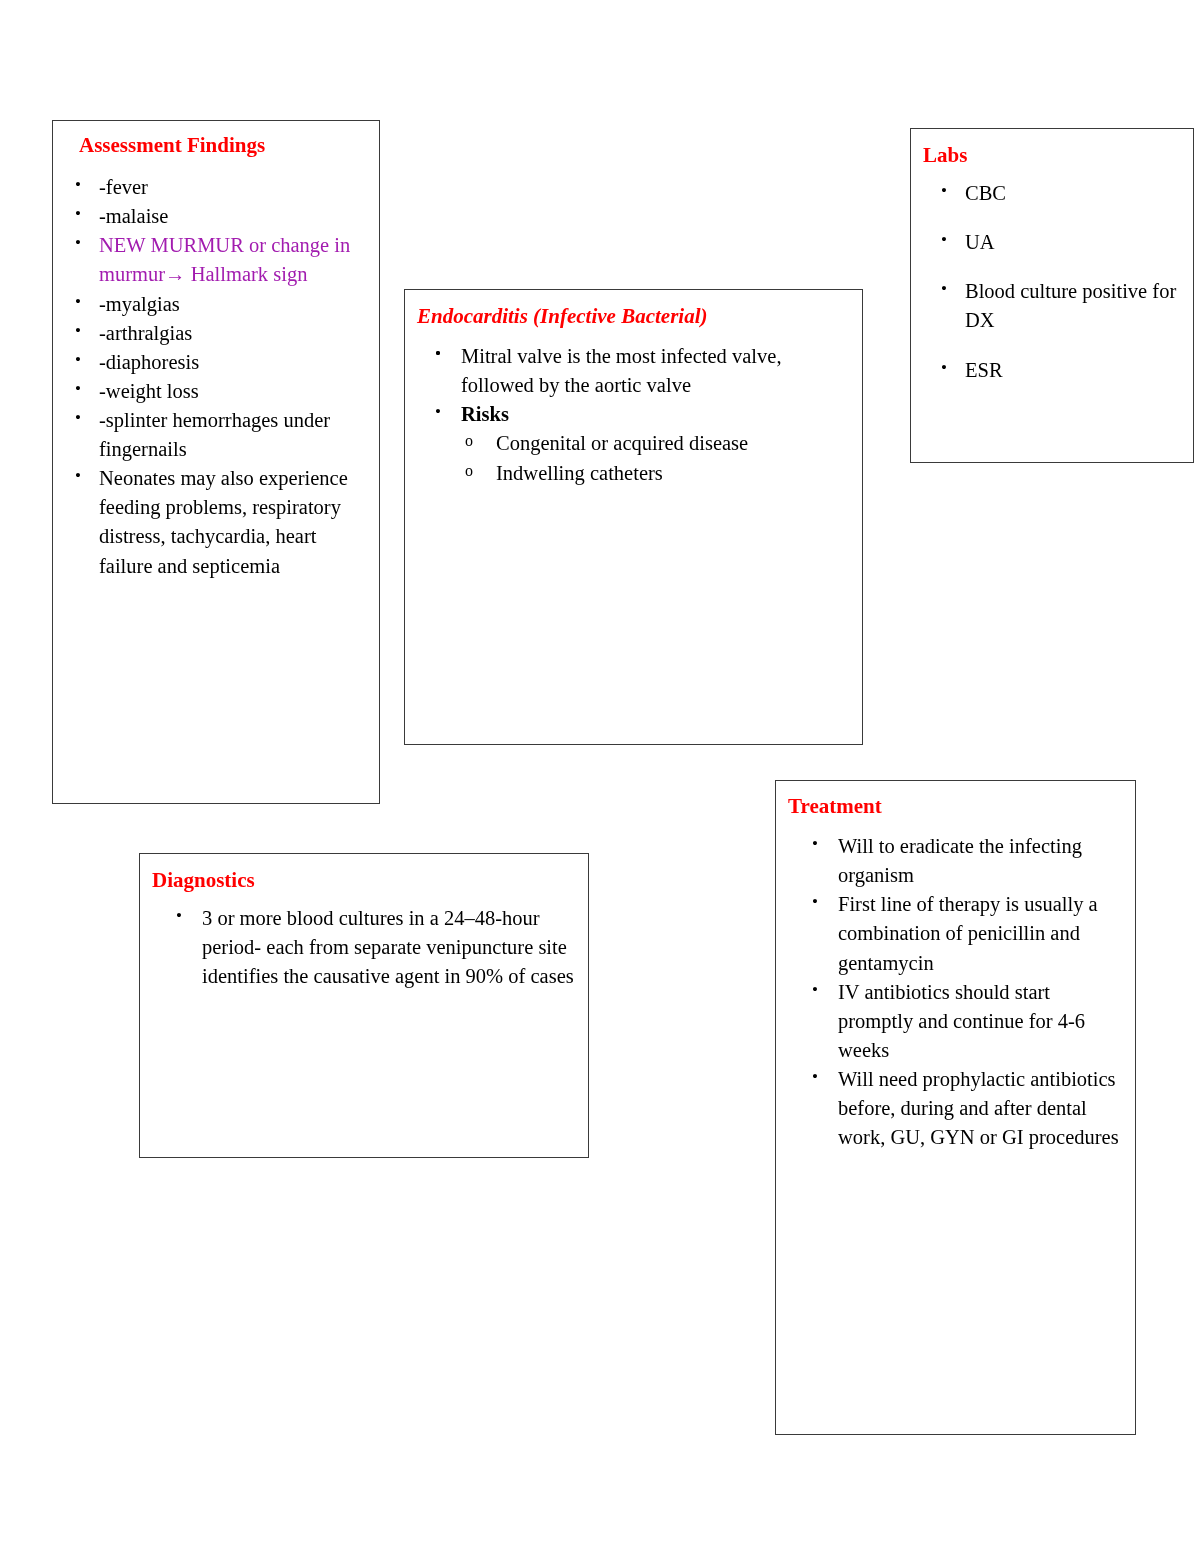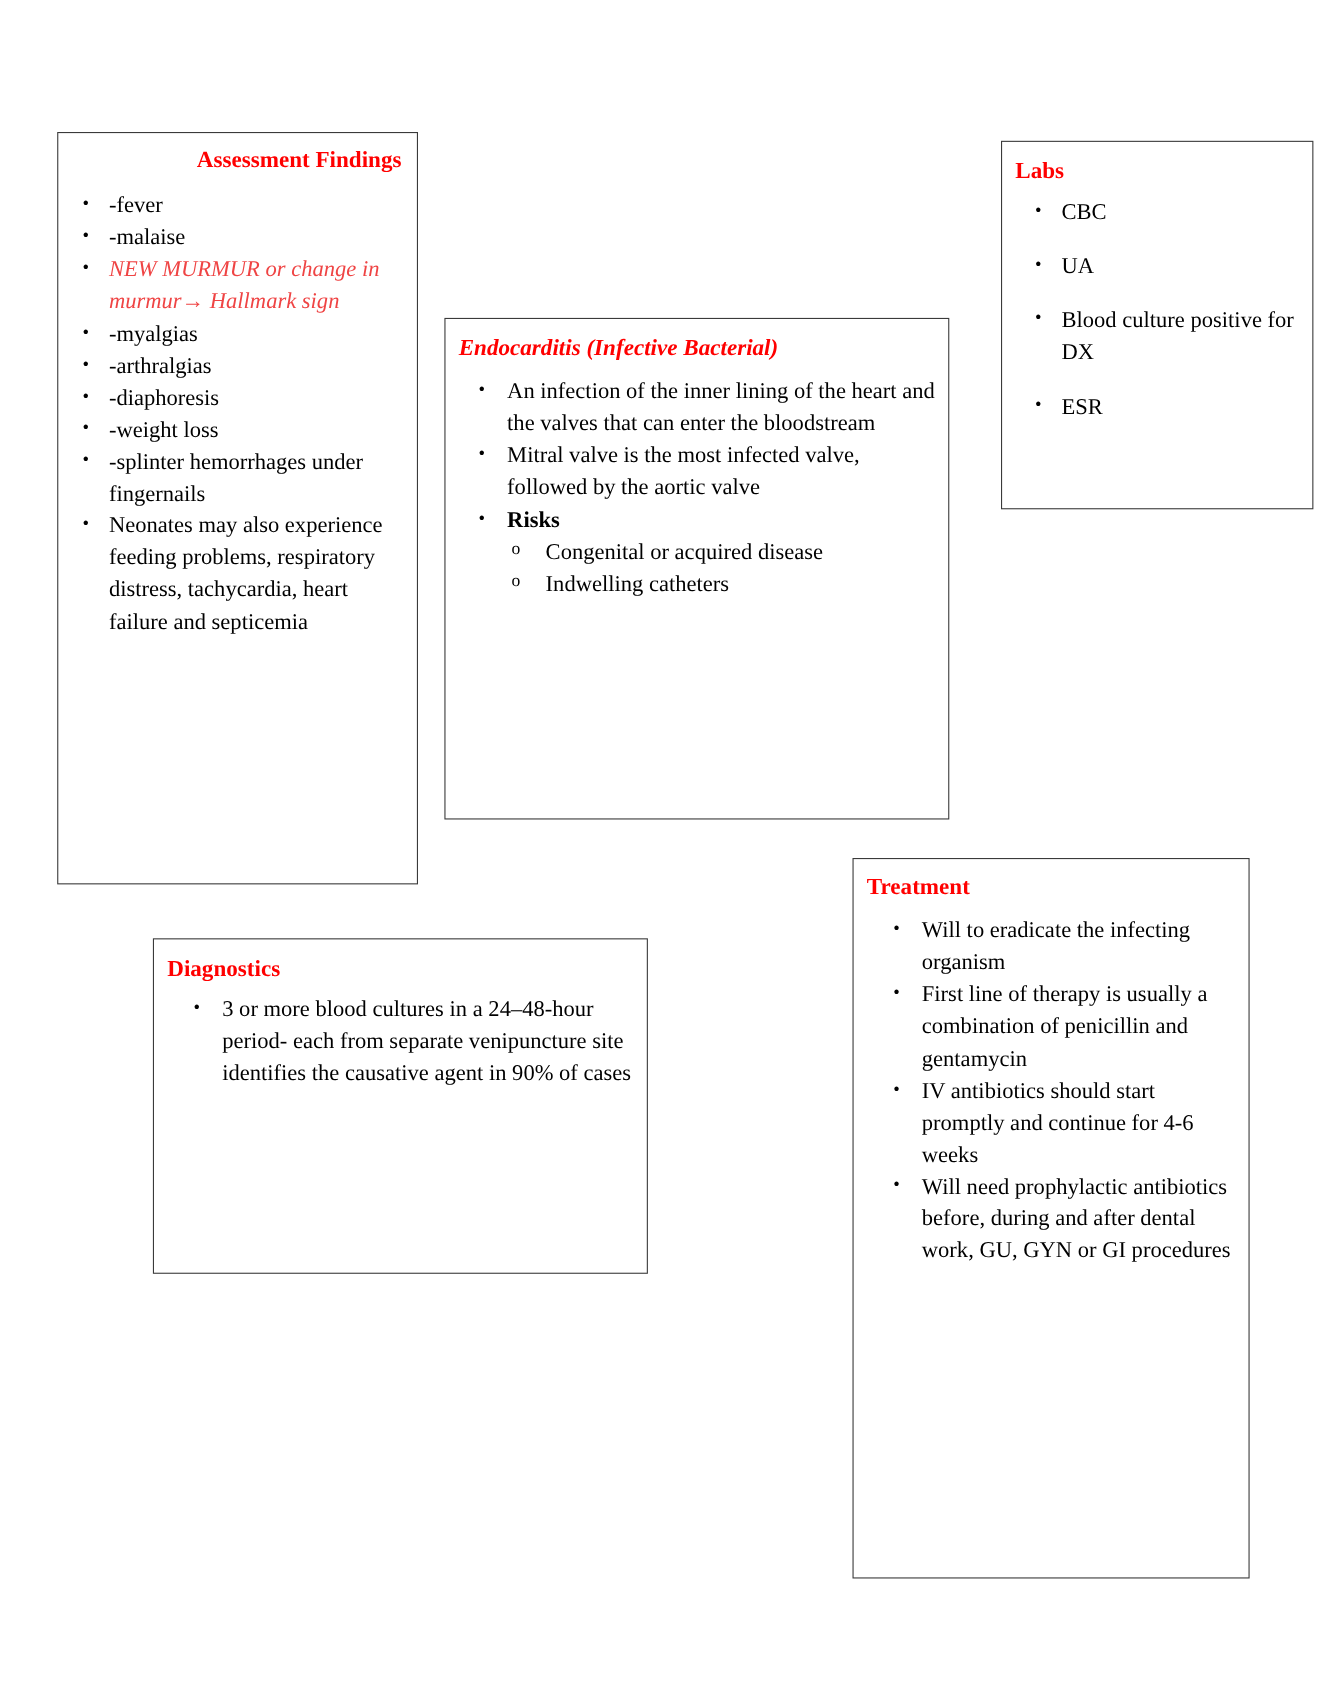--- a/index.html
+++ b/index.html
@@ -73,21 +73,21 @@
     top: 0;
     font-size: 16px;
     line-height: 1.5;
   }
 
   
   #box-assessment {
     left: 52px; top: 120px; width: 328px; height: 684px;
     padding: 12px 14px 0 14px;
   }
-  #box-assessment .box-title { margin-bottom: 16px; padding-left: 12px; text-align: right; }
+  #box-assessment .box-title { margin-bottom: 16px; padding-left: 12px; }
   #box-assessment ul.blist > li { padding-left: 32px; }
 
   #box-endocarditis {
     left: 404px; top: 289px; width: 459px; height: 456px;
     padding: 14px 12px 0 12px;
   }
   #box-endocarditis .box-title { margin-bottom: 14px; font-style: italic; }
   #box-endocarditis ul.blist > li { padding-left: 44px; }
   #box-endocarditis ul.blist > li > .bullet { left: 18px; }
 
@@ -113,21 +113,21 @@
   #box-diagnostics ul.blist > li > .bullet { left: 24px; }
 
   #box-treatment {
     left: 775px; top: 780px; width: 361px; height: 655px;
     padding: 13px 12px 0 12px;
   }
   #box-treatment .box-title { margin-bottom: 14px; }
   #box-treatment ul.blist > li { padding-left: 50px; }
   #box-treatment ul.blist > li > .bullet { left: 24px; }
 
-  .red { color: #ef4444; font-style: italic; }
+  .red { color: #a21caf; }
   .bold { font-weight: bold; }
 </style>
 </head>
 <body>
 
 <div class="page">
 
   <div class="box" id="box-assessment">
     <div class="box-title title-left">Assessment Findings</div>
     <ul class="blist">
@@ -168,21 +168,20 @@
         <span>Neonates may also experience feeding problems, respiratory distress, tachycardia, heart failure and septicemia</span>
       </li>
     </ul>
   </div>
 
   <div class="box" id="box-endocarditis">
     <div class="box-title title-center">Endocarditis (Infective Bacterial)</div>
     <ul class="blist">
       <li>
         <span class="bullet">•</span>
-        <span>An infection of the inner lining of the heart and the valves that can enter the bloodstream</span>
       </li>
       <li>
         <span class="bullet">•</span>
         <span>Mitral valve is the most infected valve, followed by the aortic valve</span>
       </li>
       <li>
         <span class="bullet">•</span>
         <span class="bold">Risks</span>
         <ul class="sublist">
           <li>

